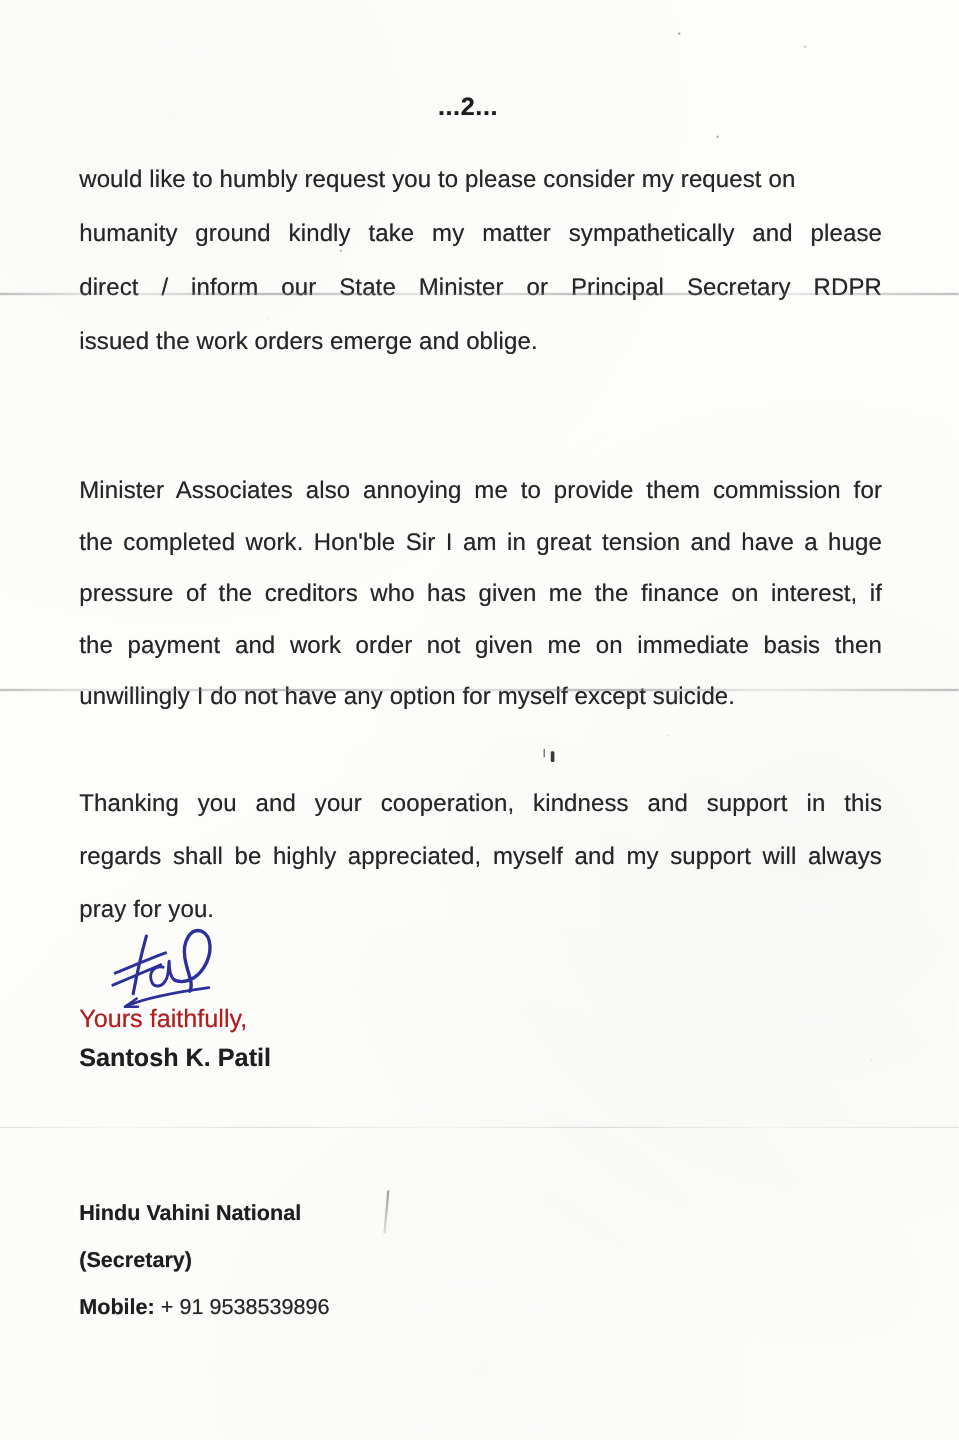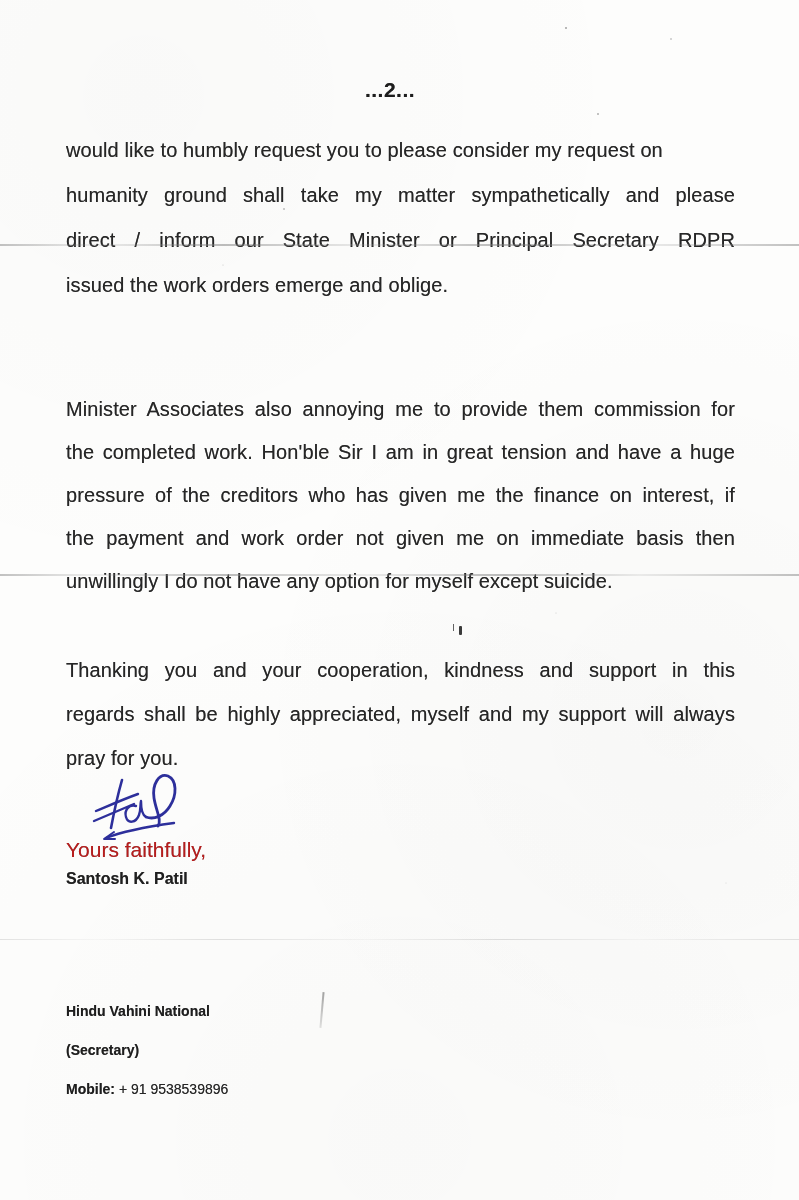--- a/index.html
+++ b/index.html
@@ -76,35 +76,35 @@
     left: 66px;
     top: 838px;
     font-size: 21px;
     color: #b91c1c;
     text-shadow: 0 0 0.6px rgba(25,25,25,0.5);
   }
   .signatory {
     position: absolute;
     left: 66px;
     top: 870px;
-    font-size: 16px;
+    font-size: 21px;
     font-weight: bold;
     color: #1f1f1f;
     text-shadow: 0 0 0.5px rgba(20,20,20,0.55);
   }
   .footer {
     position: absolute;
     left: 66px;
     top: 992px;
   }
   .footer .fline {
     display: block;
     line-height: 39px;
     height: 39px;
-    font-size: 14px;
+    font-size: 18px;
     color: #1e1e1e;
     text-shadow: 0 0 0.6px rgba(20,20,20,0.55);
   }
   .footer .bold { font-weight: bold; }
   .footer .mobile-number { font-weight: normal; color: #262626; margin-top: 28px; }
 
   
   .scan-line {
     position: absolute;
     left: 0;
@@ -161,21 +161,21 @@
 </style>
 </head>
 <body>
 
 <div class="page">
 
   <div class="page-number">...2...</div>
 
   <div class="para p1">
     <span class="line nline">would like to humbly request you to please consider my request on</span>
-    <span class="line jline">humanity ground shall take my matter sympathetically and please</span>
+    <span class="line jline">humanity ground kindly take my matter sympathetically and please</span>
     <span class="line jline">direct / inform our State Minister or Principal Secretary RDPR</span>
     <span class="line nline">issued the work orders emerge and oblige.</span>
   </div>
 
   <div class="para p2">
     <span class="line jline">Minister Associates also annoying me to provide them commission for</span>
     <span class="line jline">the completed work. Hon'ble Sir I am in great tension and have a huge</span>
     <span class="line jline">pressure of the creditors who has given me the finance on interest, if</span>
     <span class="line jline">the payment and work order not given me on immediate basis then</span>
     <span class="line nline">unwillingly I do not have any option for myself except suicide.</span>

